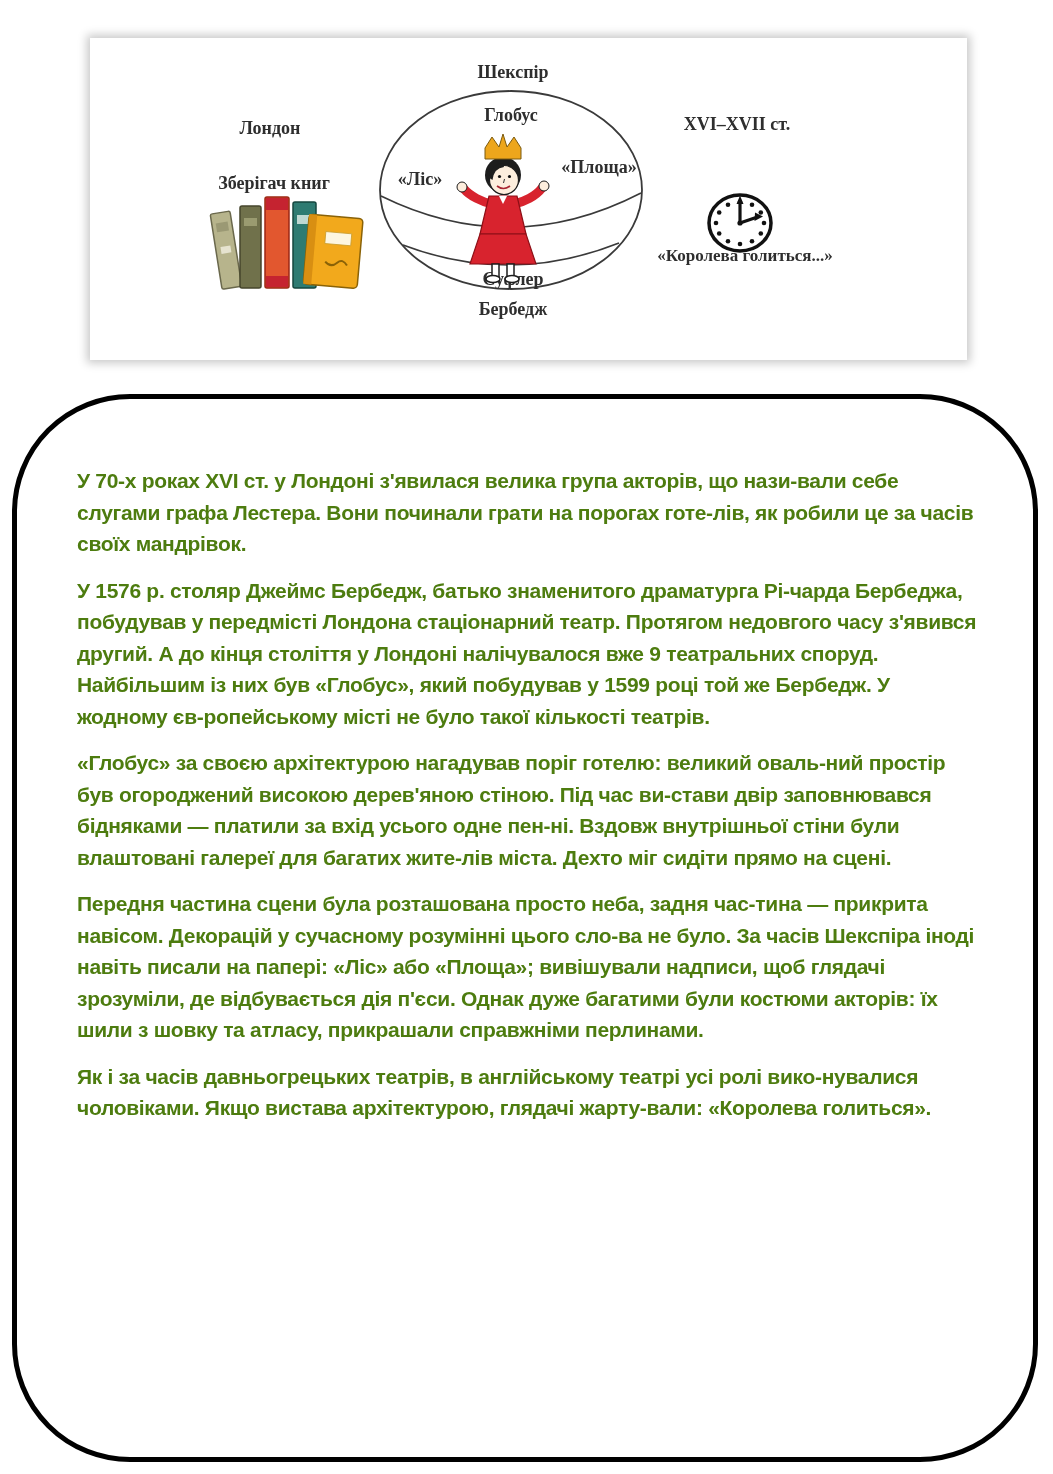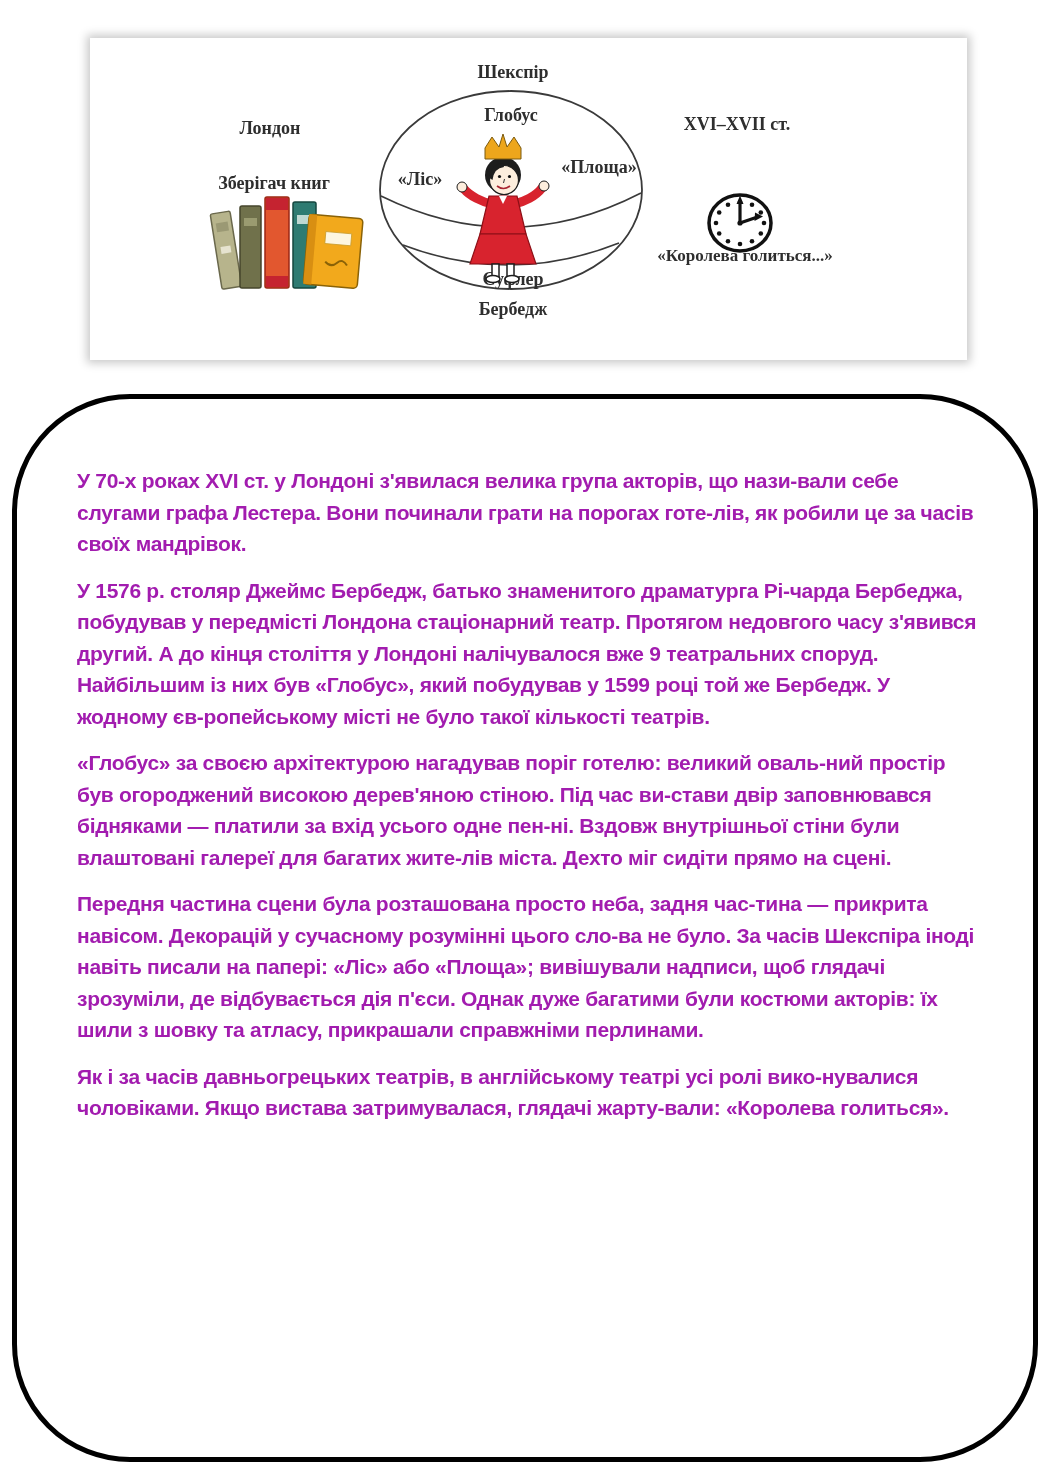--- a/index.html
+++ b/index.html
@@ -37,21 +37,21 @@
     border-radius:118px;
     padding:66px 56px 40px 60px;
     overflow:hidden;
   }
   .text-card p {
     margin:0 0 15px 0;
     font-size:21px;
     line-height:31.5px;
     font-weight:bold;
     letter-spacing:-0.3px;
-    color:#a21caf;
+    color:#4d7c0f;
     text-align:left;
   }
 </style>
 </head>
 <body>
 
 <div class="figure-panel">
   <svg viewBox="0 0 877 322" xmlns="http://www.w3.org/2000/svg">
 
     <text class="lbl" x="180" y="96" text-anchor="middle">Лондон</text>
@@ -138,14 +138,14 @@
 
     <text class="lbl lbl-small" x="655" y="223" text-anchor="middle">«Королева голиться...»</text>
   </svg>
 </div>
 
 <div class="text-card">
   <p>У 70-х роках XVI ст. у Лондоні з'явилася велика група акторів, що нази-вали себе слугами графа Лестера. Вони починали грати на порогах готе-лів, як робили це за часів своїх мандрівок.</p>
   <p>У 1576 р. столяр Джеймс Бербедж, батько знаменитого драматурга Рі-чарда Бербеджа, побудував у передмісті Лондона стаціонарний театр. Протягом недовгого часу з'явився другий. А до кінця століття у Лондоні налічувалося вже 9 театральних споруд. Найбільшим із них був «Глобус», який побудував у 1599 році той же Бербедж. У жодному єв-ропейському місті не було такої кількості театрів.</p>
   <p>«Глобус» за своєю архітектурою нагадував поріг готелю: великий оваль-ний простір був огороджений високою дерев'яною стіною. Під час ви-стави двір заповнювався бідняками — платили за вхід усього одне пен-ні. Вздовж внутрішньої стіни були влаштовані галереї для багатих жите-лів міста. Дехто міг сидіти прямо на сцені.</p>
   <p>Передня частина сцени була розташована просто неба, задня час-тина — прикрита навісом. Декорацій у сучасному розумінні цього сло-ва не було. За часів Шекспіра іноді навіть писали на папері: «Ліс» або «Площа»; вивішували надписи, щоб глядачі зрозуміли, де відбувається дія п'єси. Однак дуже багатими були костюми акторів: їх шили з шовку та атласу, прикрашали справжніми перлинами.</p>
-  <p>Як і за часів давньогрецьких театрів, в англійському театрі усі ролі вико-нувалися чоловіками. Якщо вистава затримувалася, глядачі жарту-вали: «Королева голиться».</p>
+  <p>Як і за часів давньогрецьких театрів, в англійському театрі усі ролі вико-нувалися чоловіками. Якщо вистава архітектурою, глядачі жарту-вали: «Королева голиться».</p>
 </div>
 
 </body></html>

